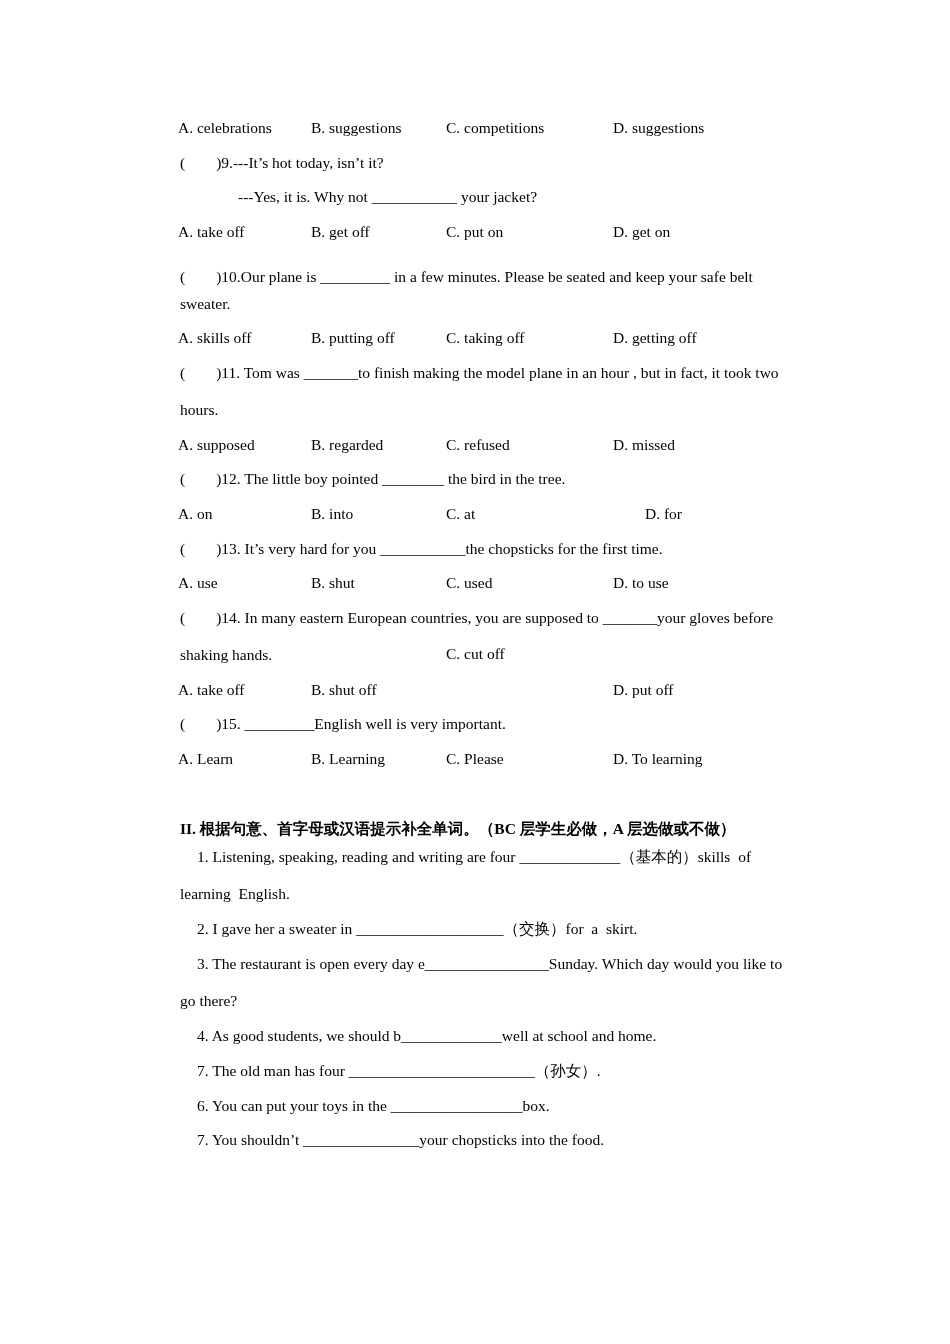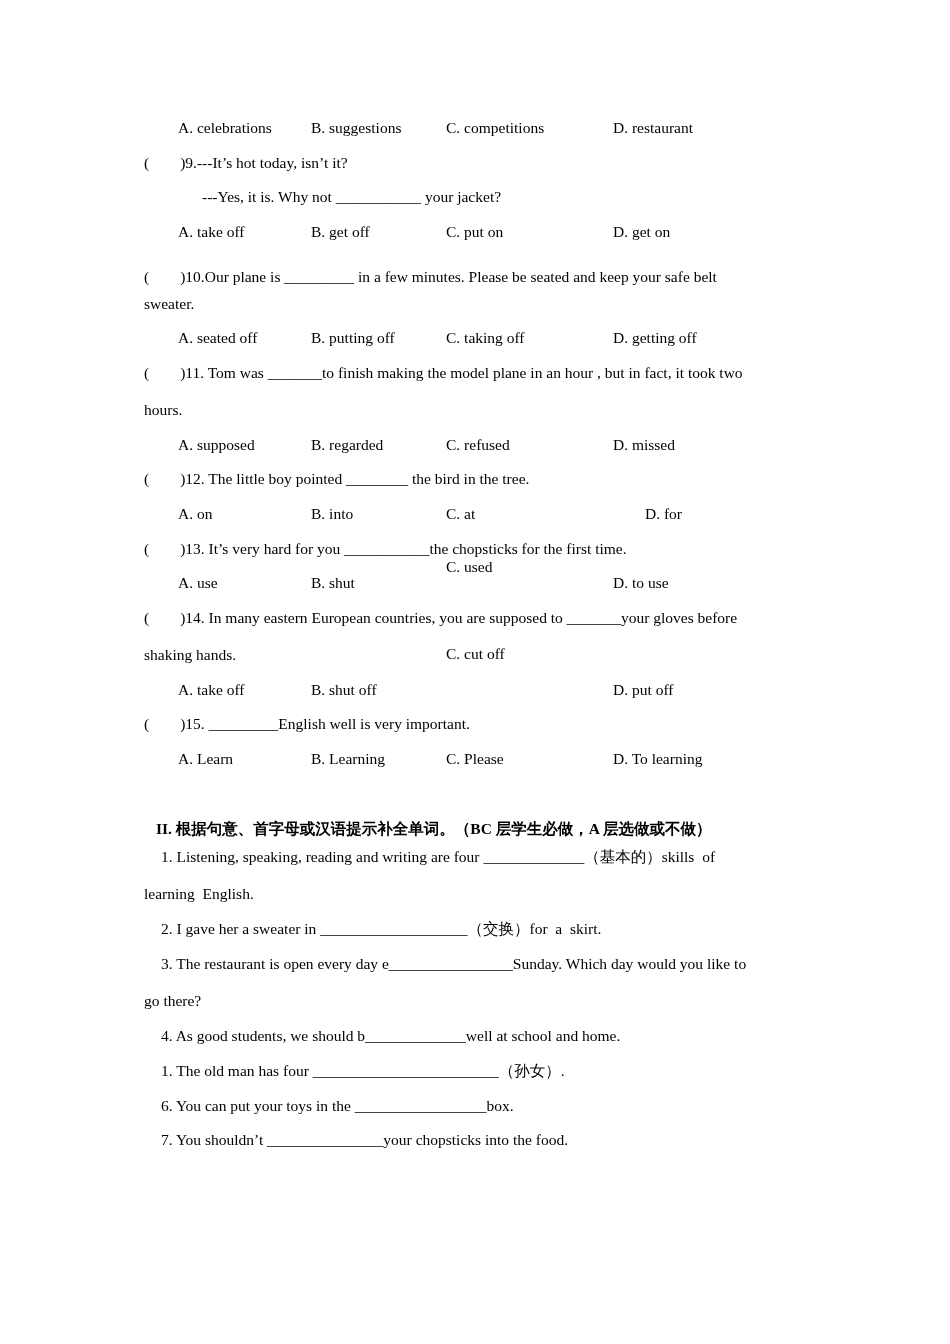--- a/index.html
+++ b/index.html
@@ -1,47 +1,47 @@
 <!DOCTYPE html>
 <html><head>
   <meta charset="utf-8">
   <style>
     html, body { margin: 0; padding: 0; background: #ffffff; }
     body {
       width: 950px; height: 1344px; position: relative; overflow: hidden;
       font-family: "Liberation Serif", "DejaVu Serif", serif;
       color: #000; font-size: 15.5px;
     }
-    .line { position: absolute; white-space: pre; line-height: 20px; }
+    .line { position: absolute; white-space: pre; line-height: 20px; margin-left: 36px; }
     .opt { position: absolute; white-space: pre; line-height: 20px; }
     .heading { font-weight: bold; font-family: "Liberation Serif", "DejaVu Serif", serif; }
   </style>
 </head>
 <body>
 
 <div>
   <span class="opt" style="left:178px;top:118px">A. celebrations</span>
   <span class="opt" style="left:311px;top:118px">B. suggestions</span>
   <span class="opt" style="left:446px;top:118px">C. competitions</span>
-  <span class="opt" style="left:613px;top:118px">D. restaurant</span>
+  <span class="opt" style="left:613px;top:118px">D. suggestions</span>
 </div>
 
 <div>
   <span class="line" style="left:144px;top:153px">(        )9.---It’s hot today, isn’t it?</span>
   <span class="line" style="left:202px;top:187px">---Yes, it is. Why not ___________ your jacket?</span>
   <span class="opt" style="left:178px;top:222px">A. take off</span>
   <span class="opt" style="left:311px;top:222px">B. get off</span>
   <span class="opt" style="left:446px;top:222px">C. put on</span>
   <span class="opt" style="left:613px;top:222px">D. get on</span>
 </div>
 
 <div>
   <span class="line" style="left:144px;top:267px">(        )10.Our plane is _________ in a few minutes. Please be seated and keep your safe belt</span>
   <span class="line" style="left:144px;top:294px">sweater.</span>
-  <span class="opt" style="left:178px;top:328px">A. seated off</span>
+  <span class="opt" style="left:178px;top:328px">A. skills off</span>
   <span class="opt" style="left:311px;top:328px">B. putting off</span>
   <span class="opt" style="left:446px;top:328px">C. taking off</span>
   <span class="opt" style="left:613px;top:328px">D. getting off</span>
 </div>
 
 <div>
   <span class="line" style="left:144px;top:363px">(        )11. Tom was _______to finish making the model plane in an hour , but in fact, it took two</span>
   <span class="line" style="left:144px;top:400px">hours.</span>
   <span class="opt" style="left:178px;top:435px">A. supposed</span>
   <span class="opt" style="left:311px;top:435px">B. regarded</span>
@@ -54,21 +54,21 @@
   <span class="opt" style="left:178px;top:504px">A. on</span>
   <span class="opt" style="left:311px;top:504px">B. into</span>
   <span class="opt" style="left:446px;top:504px">C. at</span>
   <span class="opt" style="left:645px;top:504px">D. for</span>
 </div>
 
 <div>
   <span class="line" style="left:144px;top:539px">(        )13. It’s very hard for you ___________the chopsticks for the first time.</span>
   <span class="opt" style="left:178px;top:573px">A. use</span>
   <span class="opt" style="left:311px;top:573px">B. shut</span>
-  <span class="opt" style="left:446px;top:557px">C. used</span>
+  <span class="opt" style="left:446px;top:573px">C. used</span>
   <span class="opt" style="left:613px;top:573px">D. to use</span>
 </div>
 
 <div>
   <span class="line" style="left:144px;top:608px">(        )14. In many eastern European countries, you are supposed to _______your gloves before</span>
   <span class="line" style="left:144px;top:645px">shaking hands.</span>
   <span class="opt" style="left:178px;top:680px">A. take off</span>
   <span class="opt" style="left:311px;top:680px">B. shut off</span>
   <span class="opt" style="left:446px;top:644px">C. cut off</span>
   <span class="opt" style="left:613px;top:680px">D. put off</span>
@@ -76,23 +76,23 @@
 
 <div>
   <span class="line" style="left:144px;top:714px">(        )15. _________English well is very important.</span>
   <span class="opt" style="left:178px;top:749px">A. Learn</span>
   <span class="opt" style="left:311px;top:749px">B. Learning</span>
   <span class="opt" style="left:446px;top:749px">C. Please</span>
   <span class="opt" style="left:613px;top:749px">D. To learning</span>
 </div>
 
 <div>
-  <span class="line heading" style="left:156px;top:819px">II. 根据句意、首字母或汉语提示补全单词。（BC 层学生必做，A 层选做或不做）</span>
+  <span class="line heading" style="left:144px;top:819px">II. 根据句意、首字母或汉语提示补全单词。（BC 层学生必做，A 层选做或不做）</span>
   <span class="line" style="left:161px;top:847px">1. Listening, speaking, reading and writing are four _____________（基本的）skills  of</span>
   <span class="line" style="left:144px;top:884px">learning  English.</span>
   <span class="line" style="left:161px;top:919px">2. I gave her a sweater in ___________________（交换）for  a  skirt.</span>
   <span class="line" style="left:161px;top:954px">3. The restaurant is open every day e________________Sunday. Which day would you like to</span>
   <span class="line" style="left:144px;top:991px">go there?</span>
   <span class="line" style="left:161px;top:1026px">4. As good students, we should b_____________well at school and home.</span>
-  <span class="line" style="left:161px;top:1061px">1. The old man has four ________________________（孙女）.</span>
+  <span class="line" style="left:161px;top:1061px">7. The old man has four ________________________（孙女）.</span>
   <span class="line" style="left:161px;top:1096px">6. You can put your toys in the _________________box.</span>
   <span class="line" style="left:161px;top:1130px">7. You shouldn’t _______________your chopsticks into the food.</span>
 </div>
 
 </body></html>

